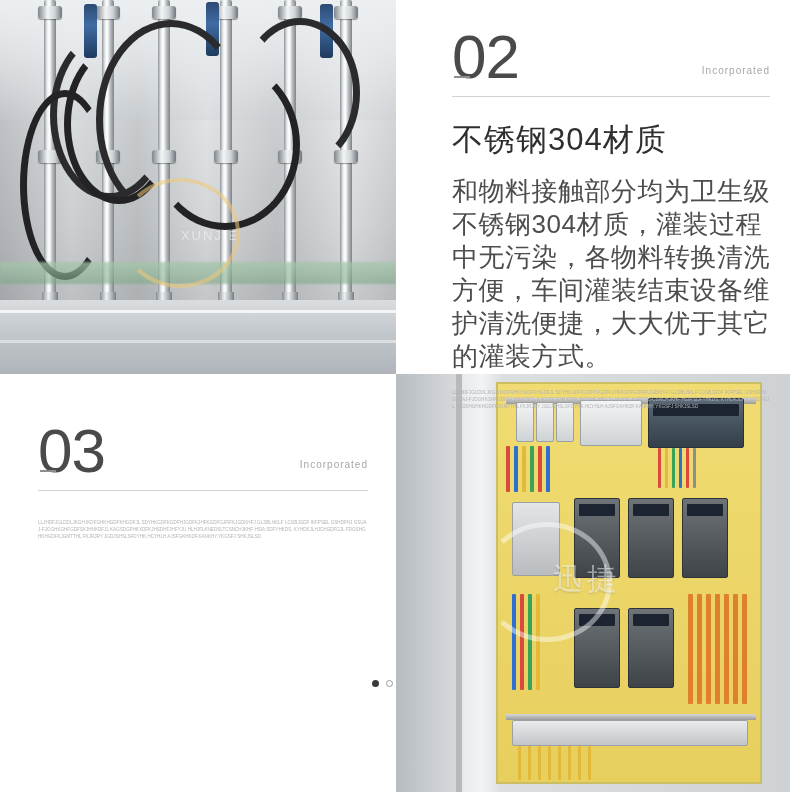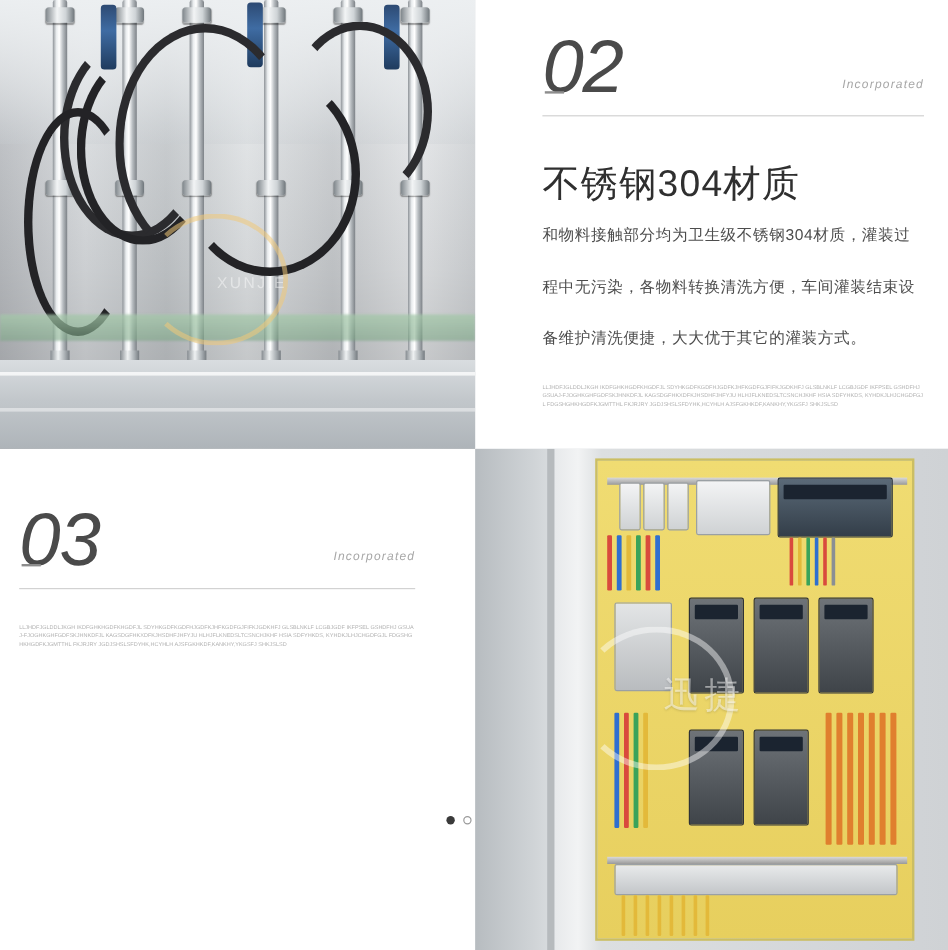--- a/index.html
+++ b/index.html
@@ -130,43 +130,44 @@
   .dots {
     position: absolute; left: 372px; top: 680px;
     display: flex; gap: 7px; align-items: center; z-index: 5;
   }
   .dot { width: 7px; height: 7px; border-radius: 50%; background: #3a3a3a; }
   .dot.off { background: #ffffff; border: 1px solid #9a9a9a; }
 
   
   .block { position: absolute; }
   .block02 { left: 452px; top: 26px; width: 318px; }
-  .block03 { left: 16px; top: 420px; width: 330px; }
-
-  .num-row { position: relative; height: 66px; font-style: italic; }
+  .block03 { left: 38px; top: 420px; width: 330px; }
+
+  .num-row { position: relative; height: 66px; }
   .num {
     font-family: "Liberation Sans", sans-serif;
     font-size: 62px; line-height: 62px; font-weight: 400;
     color: #4a4a4a; letter-spacing: -1px;
   }
   .num-dash {
     position: absolute; left: 2px; top: 50px; width: 16px; height: 2px; background: #8d8d8d;
   }
   .incorp {
     position: absolute; right: 0; bottom: 16px;
     font-size: 10px; color: #a7a7a7; letter-spacing: 1px;
   }
   .rule { width: 100%; height: 1px; background: #d2d2d2; margin-top: 4px; }
 
   .headline {
     font-size: 31px; color: #2f2f2f; letter-spacing: 1px;
-    margin-top: 35px; font-weight: 400;
+    margin-top: 22px; font-weight: 400;
   }
   .body {
-    font-size: 13px; line-height: 43px; color: #4d4d4d; letter-spacing: .5px;
+    margin-top: 14px;
+    font-size: 26px; line-height: 33px; color: #4d4d4d; letter-spacing: .5px;
   }
   .fineprint {
     margin-top: 16px;
     font-size: 4.6px; line-height: 7px; color: #b3b3b3;
     word-break: break-all;
   }
   .fineprint.b3 { margin-top: 28px; }
 </style>
 </head>
 <body>

